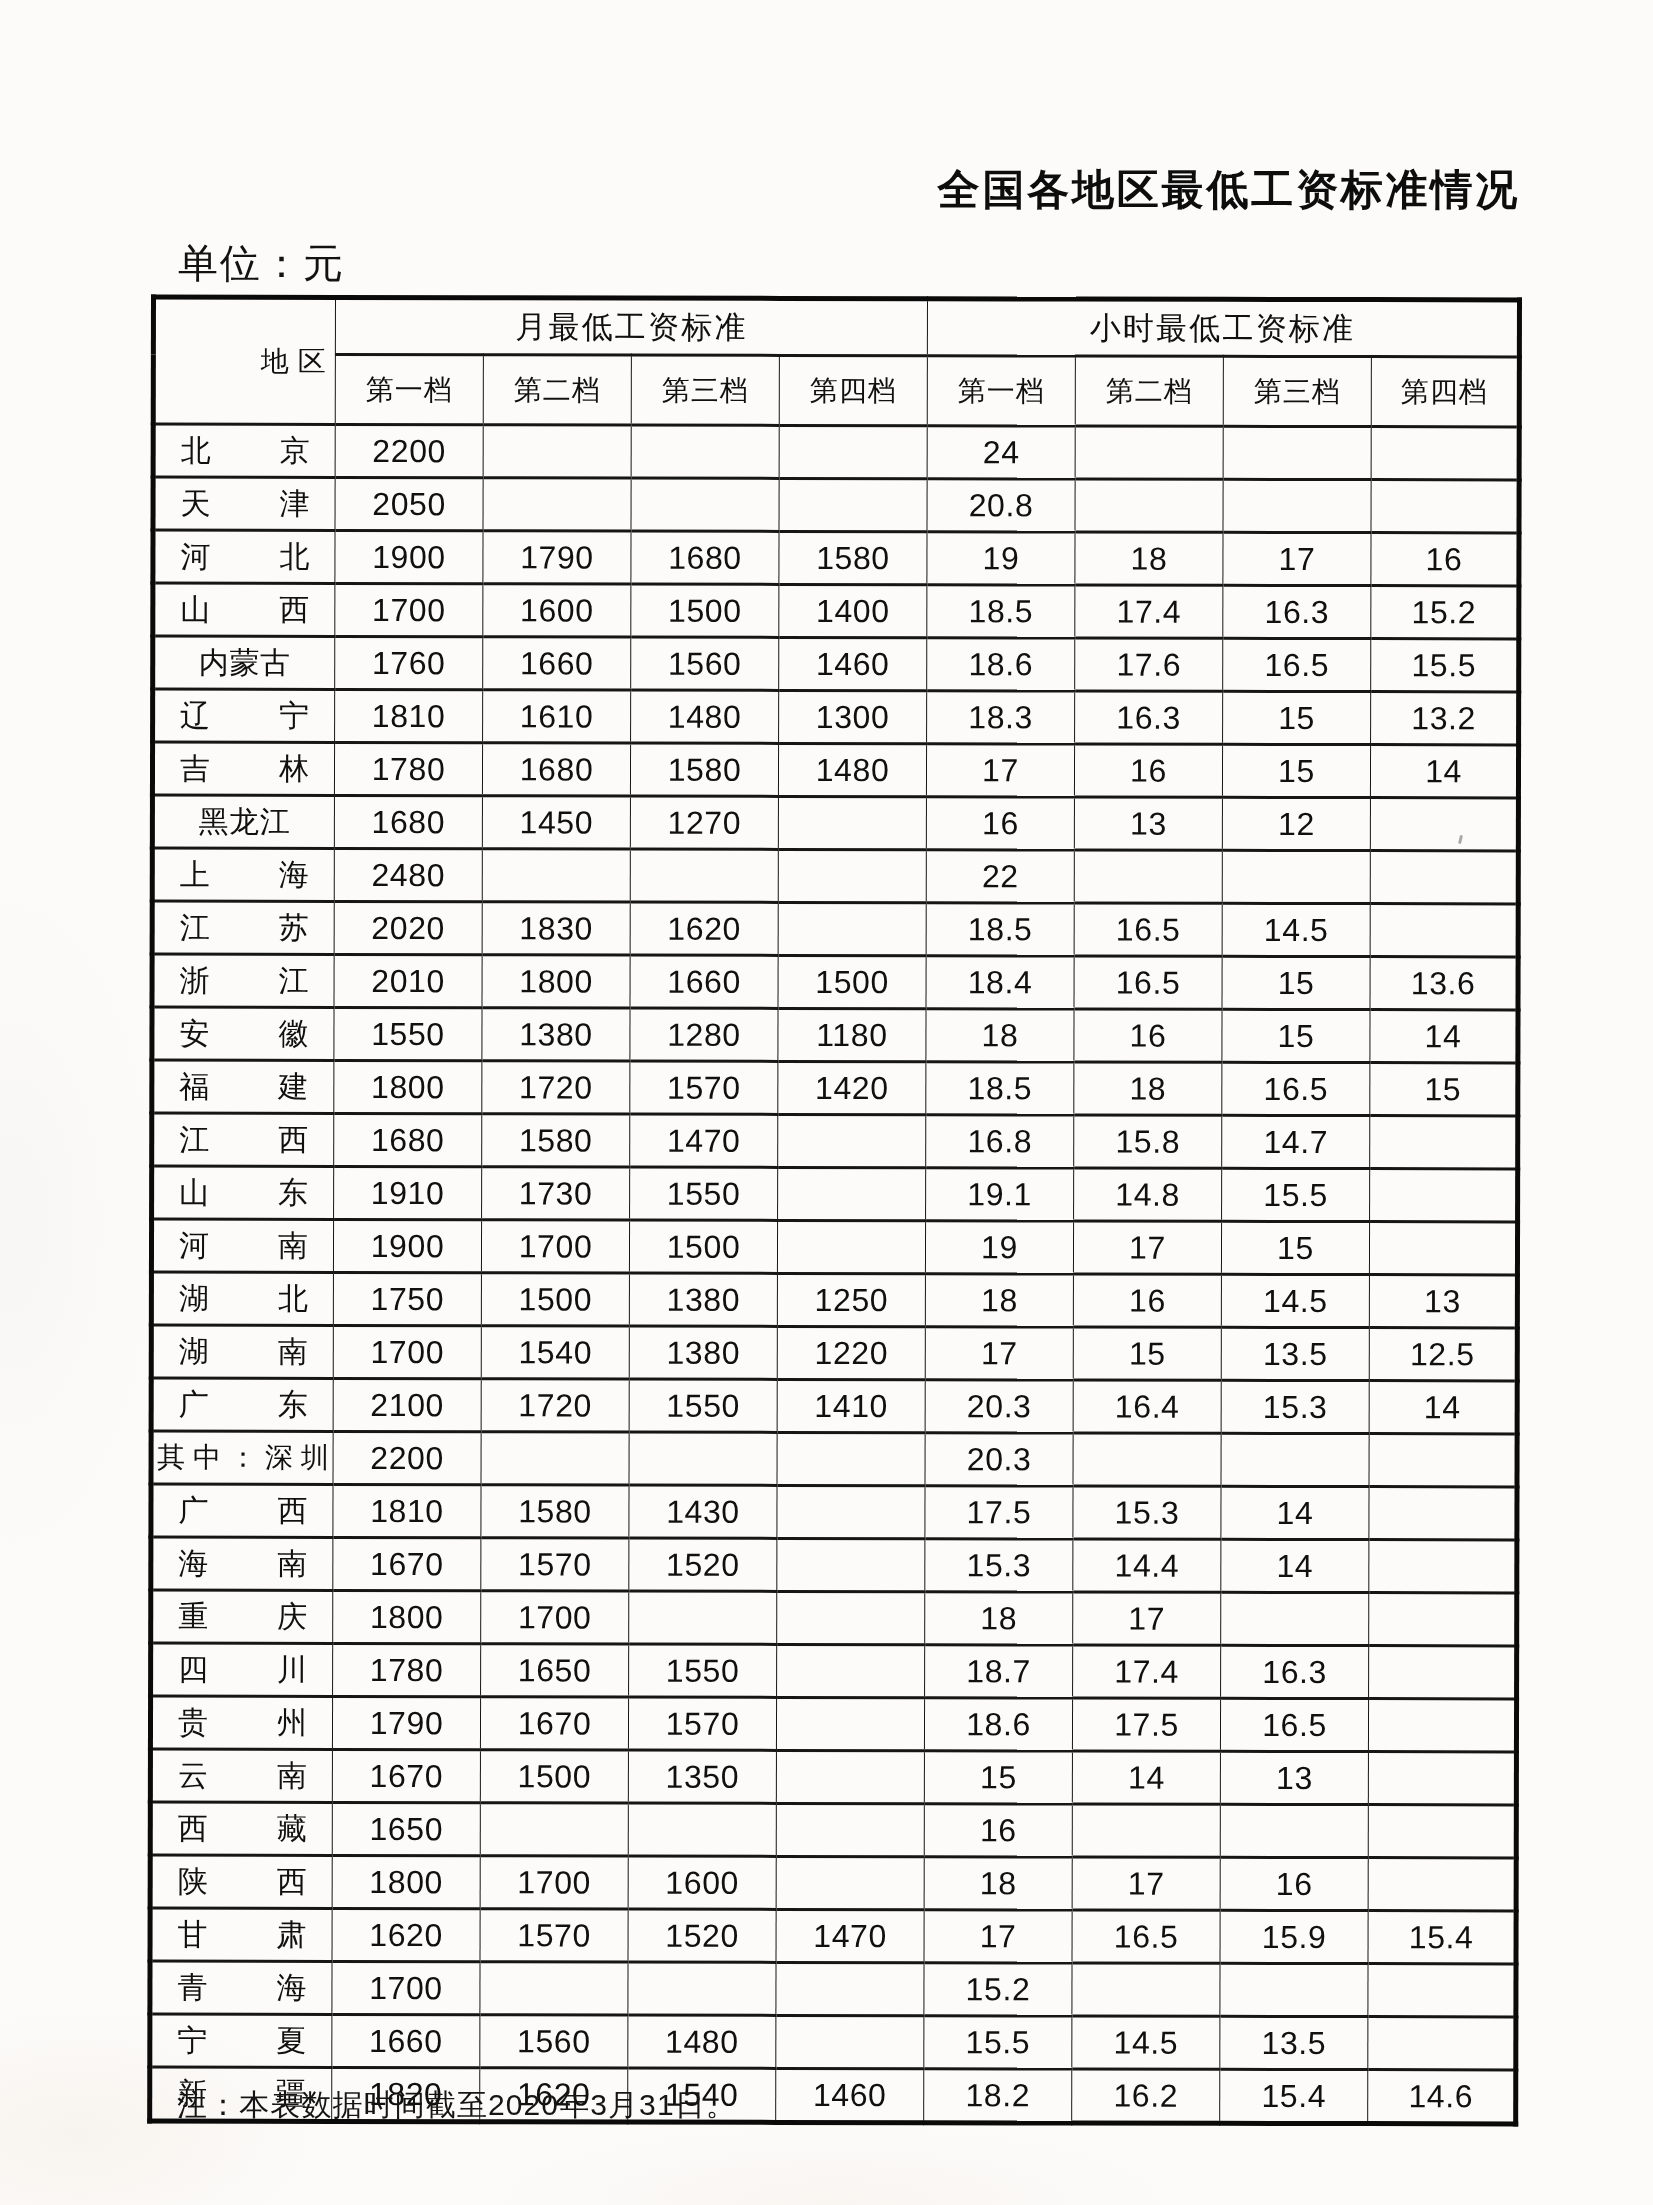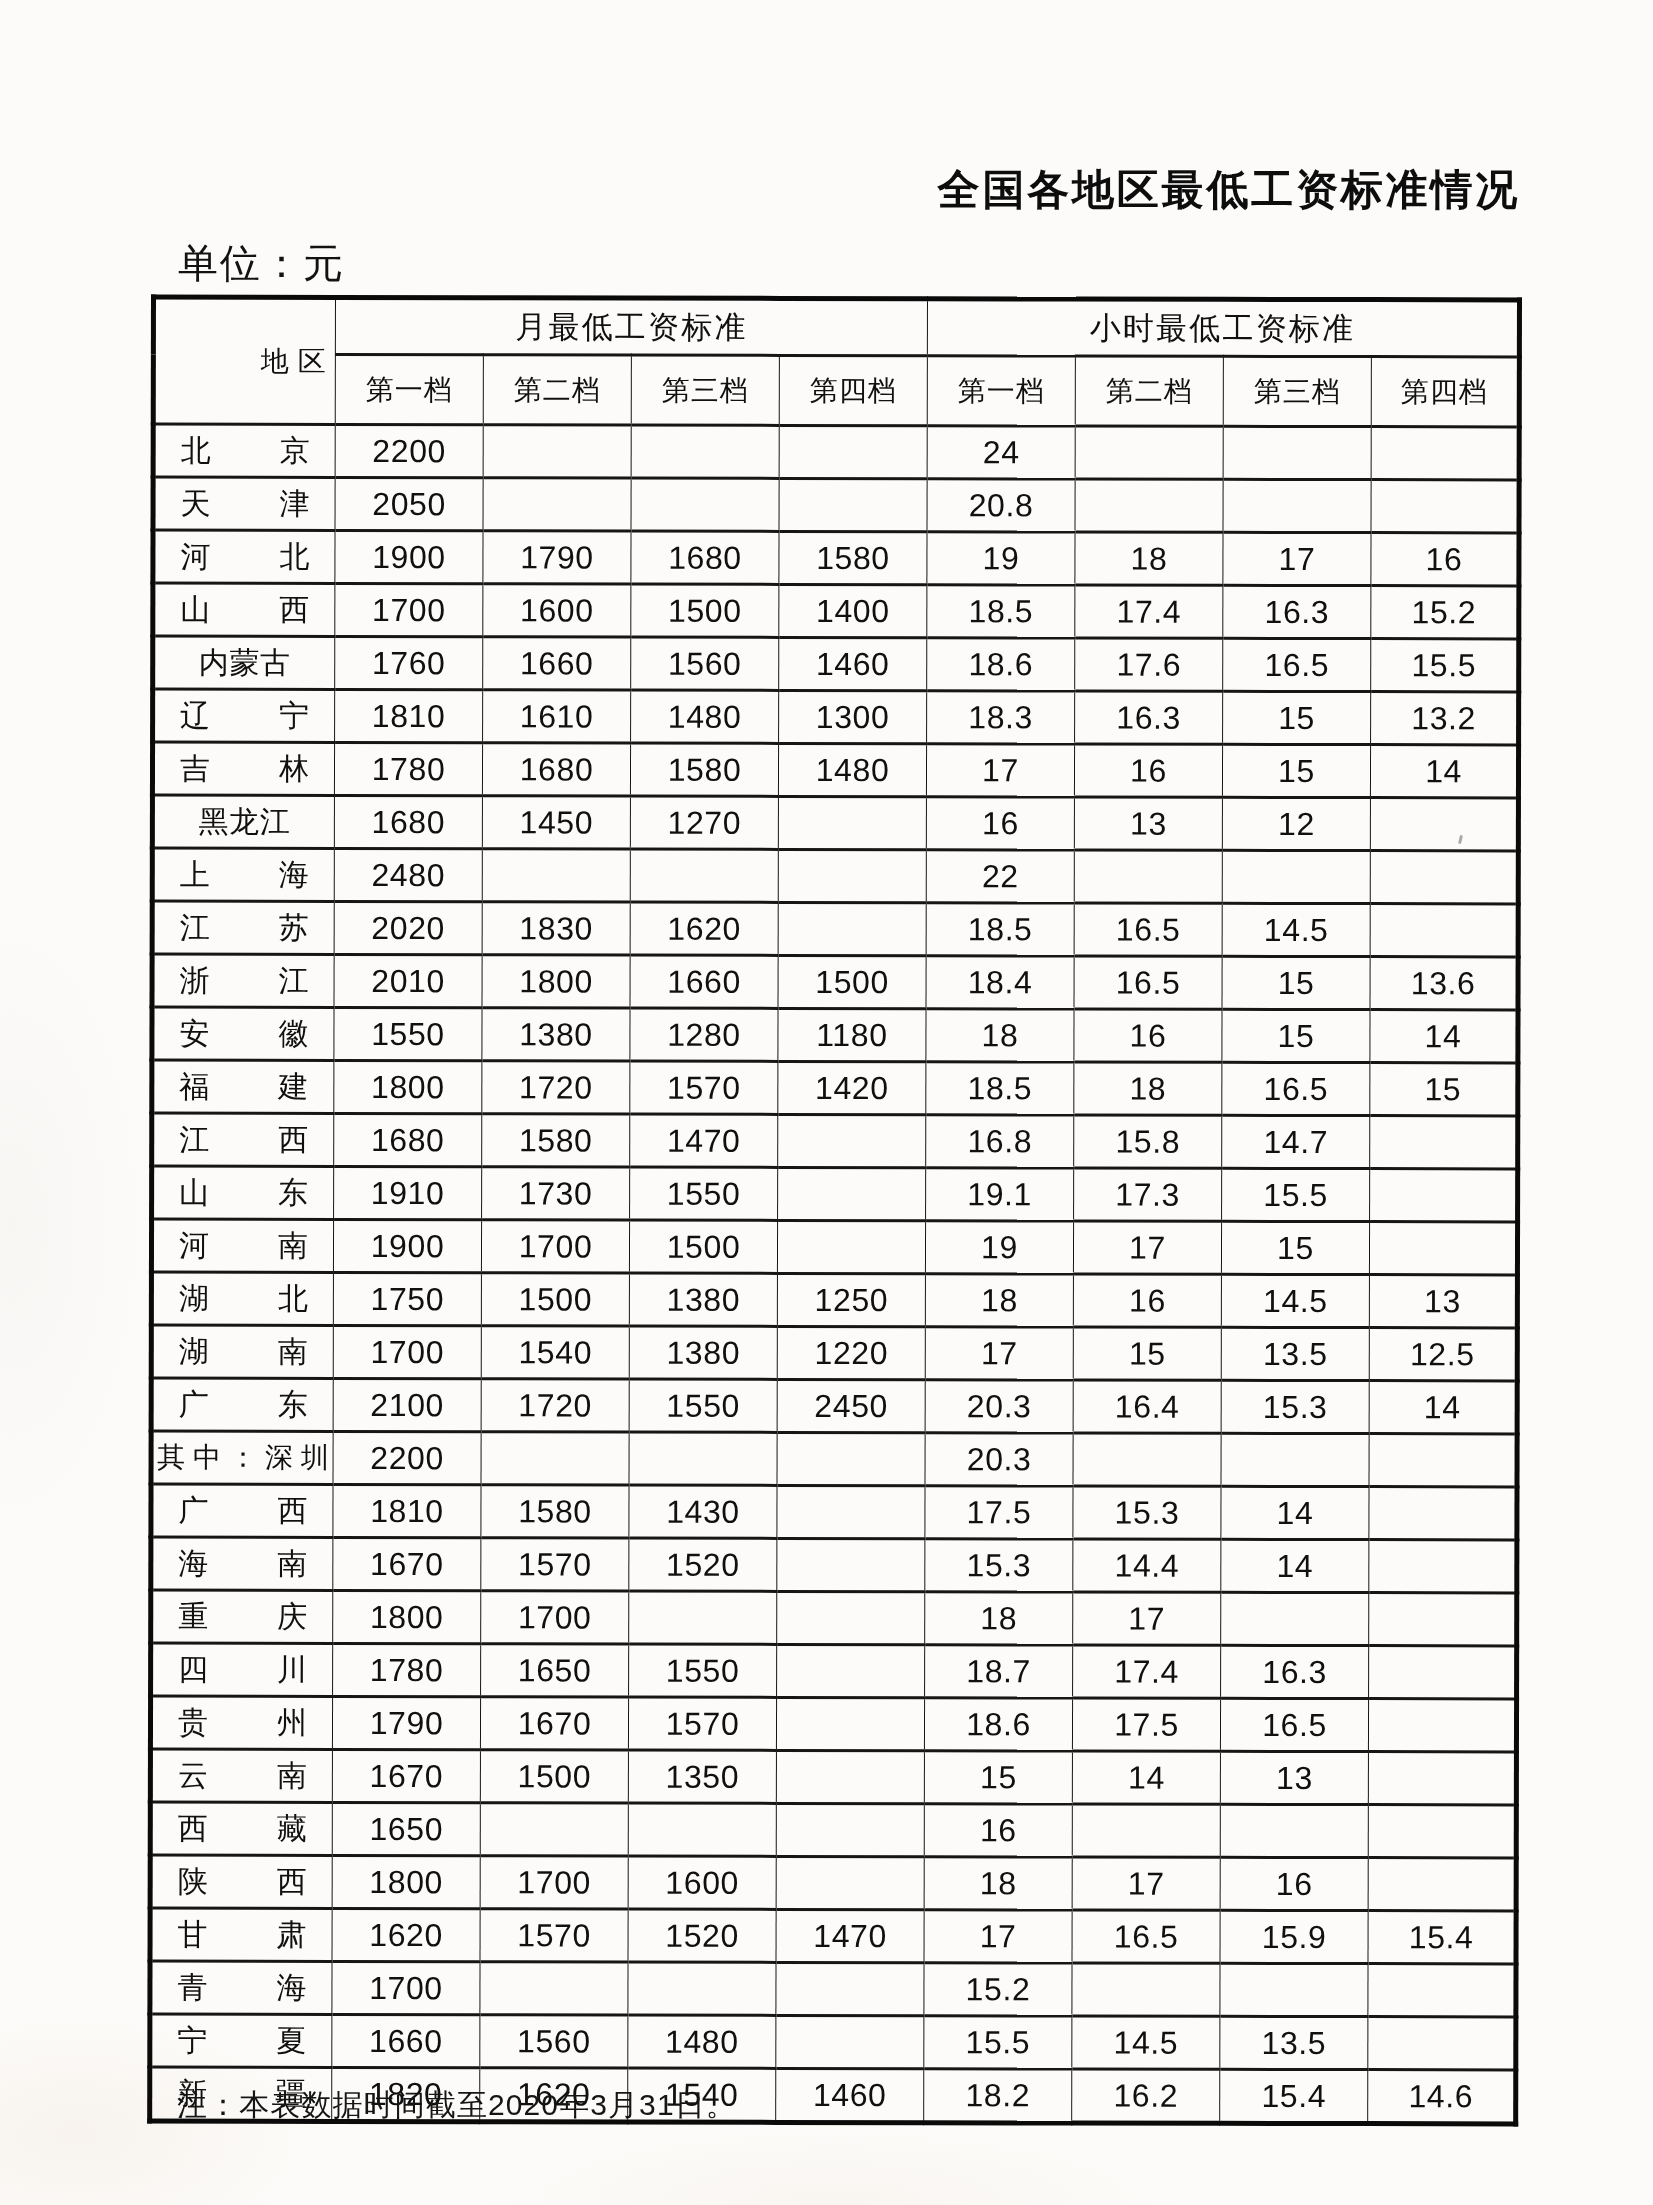--- a/index.html
+++ b/index.html
@@ -358,21 +358,21 @@
   </tr>
         <tr>
     <td class="region-cell spread2">
       <span class="region-text">山东</span>
     </td>
     <td class="num-cell">1910</td>
     <td class="num-cell">1730</td>
     <td class="num-cell">1550</td>
     <td class="num-cell"></td>
     <td class="num-cell first-hourly">19.1</td>
-    <td class="num-cell">17.3</td>
+    <td class="num-cell">14.8</td>
     <td class="num-cell">15.5</td>
     <td class="num-cell"></td>
   </tr>
         <tr>
     <td class="region-cell spread2">
       <span class="region-text">河南</span>
     </td>
     <td class="num-cell">1900</td>
     <td class="num-cell">1700</td>
     <td class="num-cell">1500</td>
@@ -408,21 +408,21 @@
     <td class="num-cell">13.5</td>
     <td class="num-cell">12.5</td>
   </tr>
         <tr>
     <td class="region-cell spread2">
       <span class="region-text">广东</span>
     </td>
     <td class="num-cell">2100</td>
     <td class="num-cell">1720</td>
     <td class="num-cell">1550</td>
-    <td class="num-cell">2450</td>
+    <td class="num-cell">1410</td>
     <td class="num-cell first-hourly">20.3</td>
     <td class="num-cell">16.4</td>
     <td class="num-cell">15.3</td>
     <td class="num-cell">14</td>
   </tr>
         <tr>
     <td class="region-cell full">
       <span class="region-text">其中：深圳</span>
     </td>
     <td class="num-cell">2200</td>

